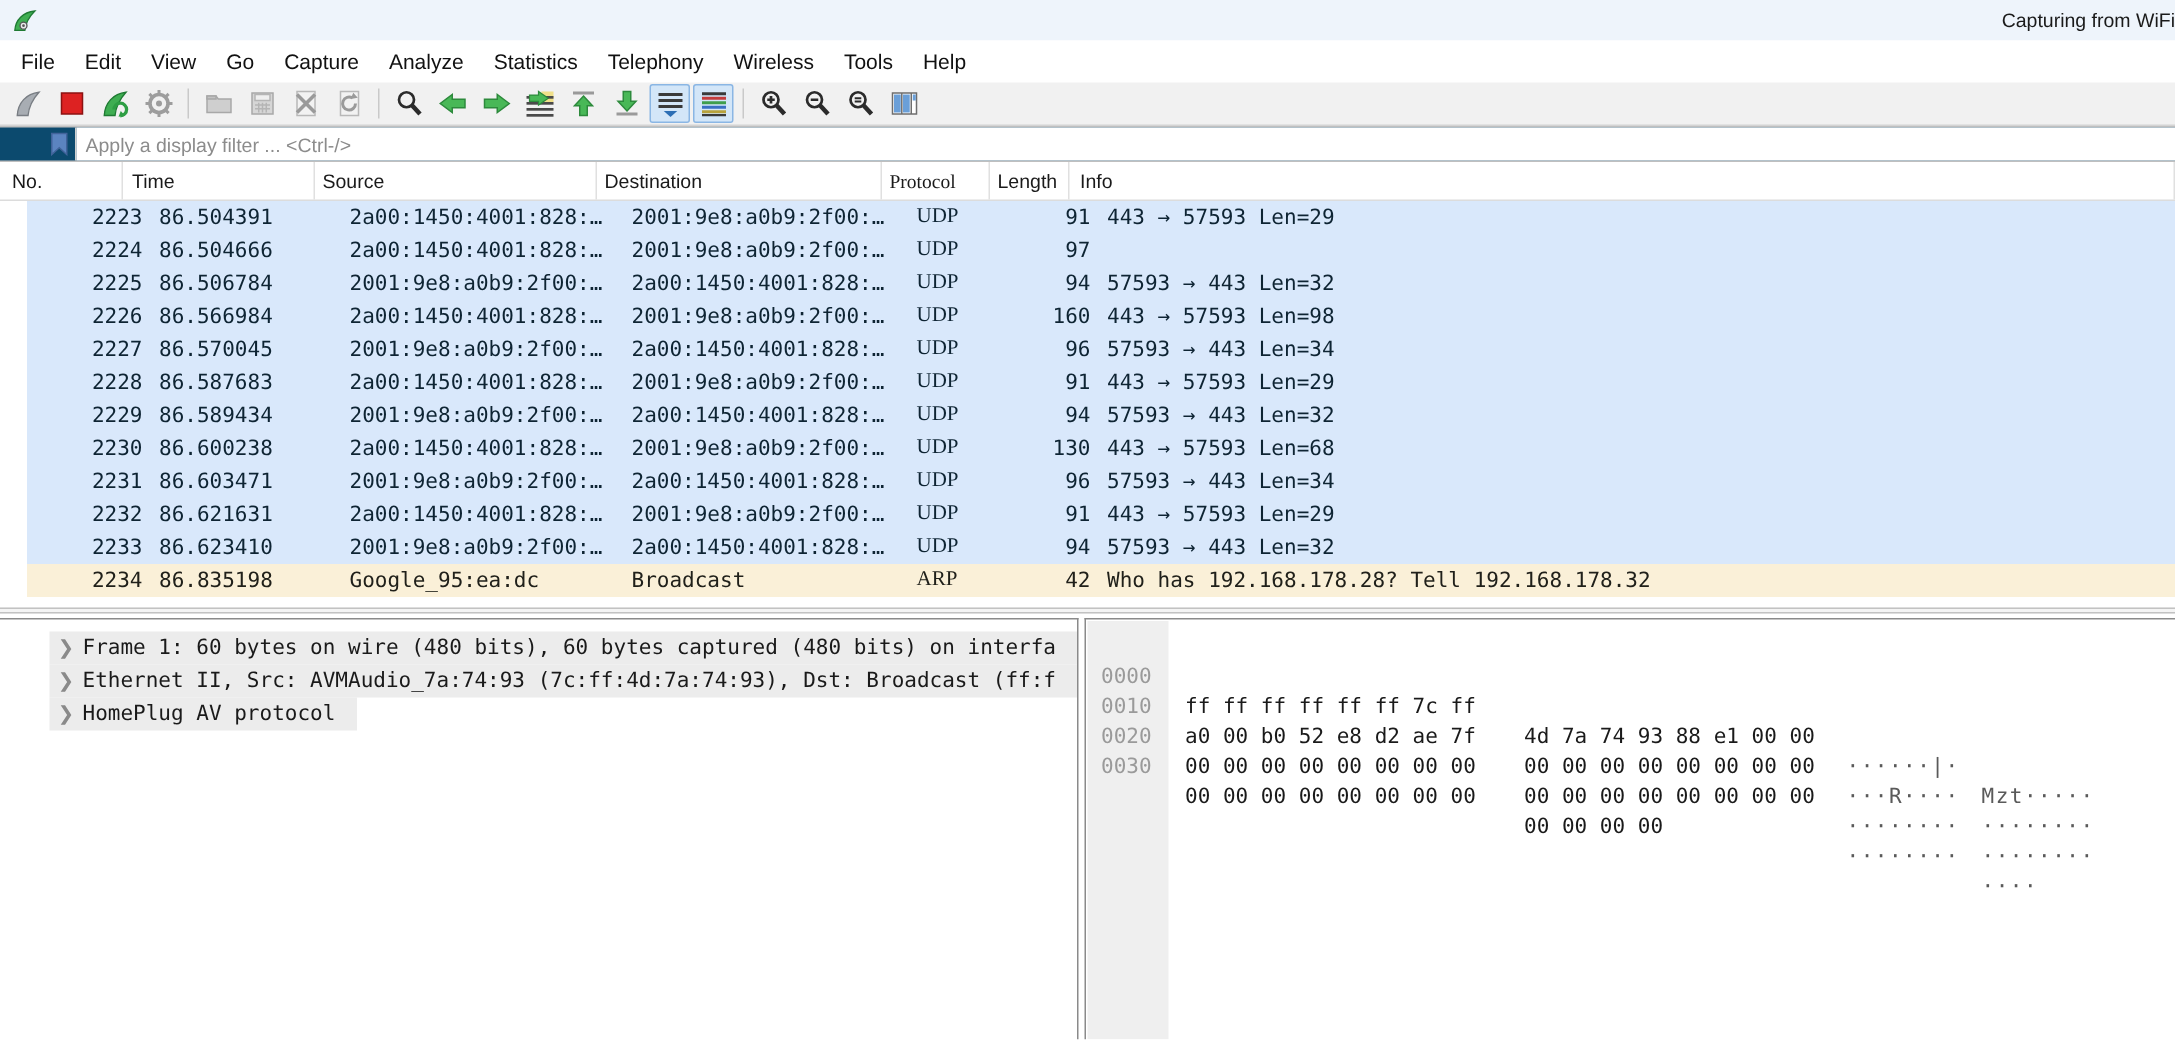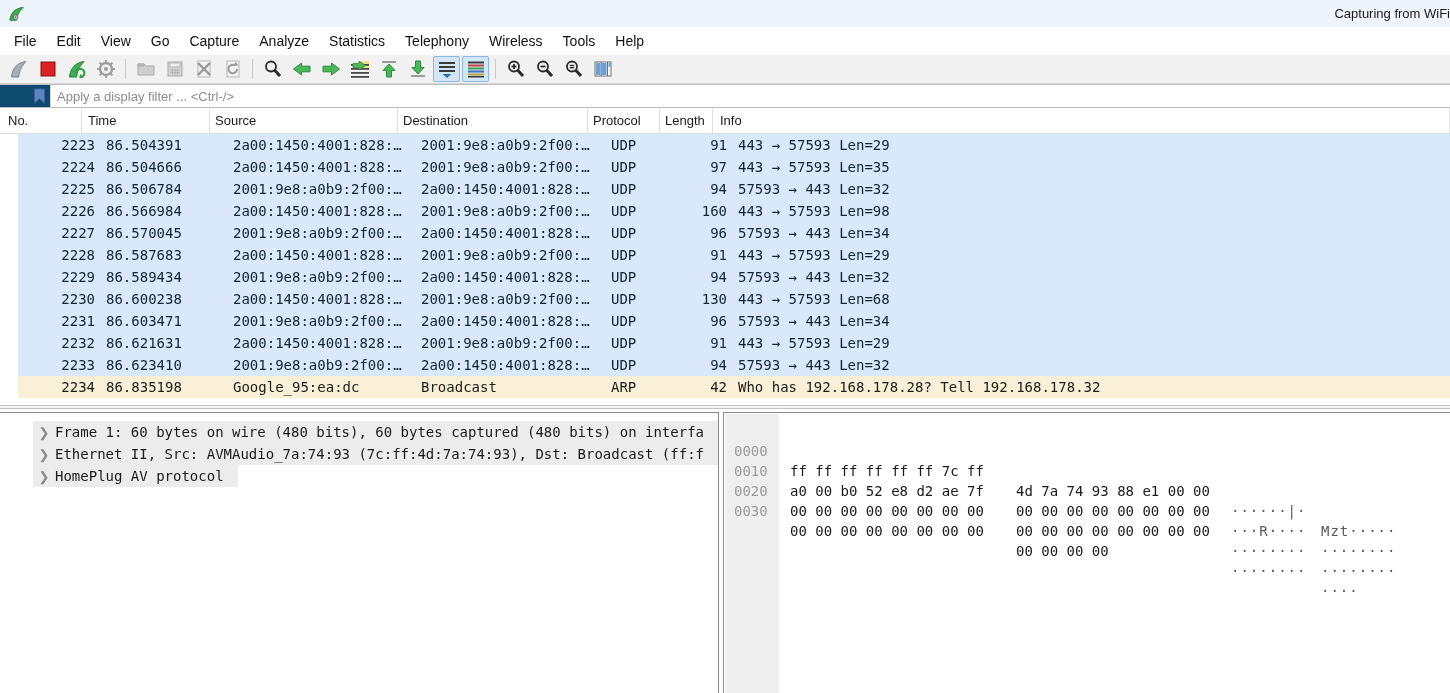--- a/index.html
+++ b/index.html
@@ -43,21 +43,21 @@
   .pl-header .cell { line-height:25px; border-right:1px solid #e0e0e0; overflow:hidden; }
   .pl-rows { position:absolute; left:0; top:134px; width:100%; height:264px;
              font-family:"DejaVu Sans Mono", monospace; font-size:14px;padding-left:18px; }
   .prow { display:flex; height:22px; line-height:22px; white-space:nowrap; }
   .prow.udp { background:#d9e8fb; color:#0e2433; }
   .prow.arp { background:#faf0d8; color:#20201a; }
   .c-no   { width:82px;  text-align:right; padding-right:5px; }
   .c-time { width:128px; padding-left:6px; }
   .c-src  { width:188px; padding-left:5px; overflow:hidden; }
   .c-dst  { width:190px; padding-left:5px; overflow:hidden; }
-  .c-pro  { width:72px;  padding-left:5px; }
+  .c-pro  { width:72px;  padding-left:5px;font-family:Liberation Serif, serif; }
   .c-len  { width:53px;  text-align:right; padding-right:4px; }
   .c-info { flex:1; padding-left:7px; overflow:hidden; }
 
   
   .hsplit { position:absolute; left:0; top:405px; width:100%; height:4px;
             border-top:1px solid #c2c2c2; border-bottom:1px solid #c2c2c2; background:#f4f4f4; }
 
   
   .details-pane { position:absolute; left:0; top:412px; width:719px; height:281px;
                   background:#fff; border-top:1px solid #8a8a8a; border-right:1px solid #8a8a8a;
@@ -355,21 +355,20 @@
       <span class="c-len">91</span>
       <span class="c-info">443 → 57593 Len=29</span>
     </div>
     <div class="prow udp">
       <span class="c-no">2224</span>
       <span class="c-time">86.504666</span>
       <span class="c-src">2a00:1450:4001:828:…</span>
       <span class="c-dst">2001:9e8:a0b9:2f00:…</span>
       <span class="c-pro">UDP</span>
       <span class="c-len">97</span>
-      <span class="c-info">443 → 57593 Len=35</span>
     </div>
     <div class="prow udp">
       <span class="c-no">2225</span>
       <span class="c-time">86.506784</span>
       <span class="c-src">2001:9e8:a0b9:2f00:…</span>
       <span class="c-dst">2a00:1450:4001:828:…</span>
       <span class="c-pro">UDP</span>
       <span class="c-len">94</span>
       <span class="c-info">57593 → 443 Len=32</span>
     </div>

